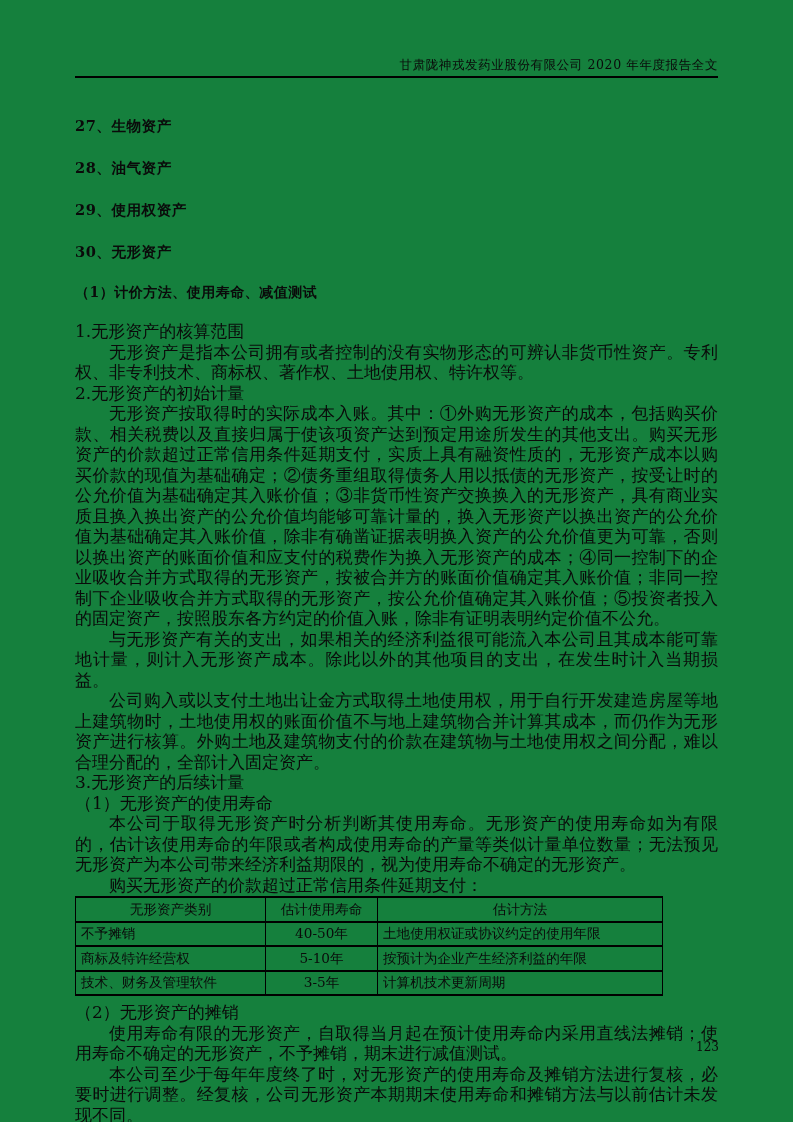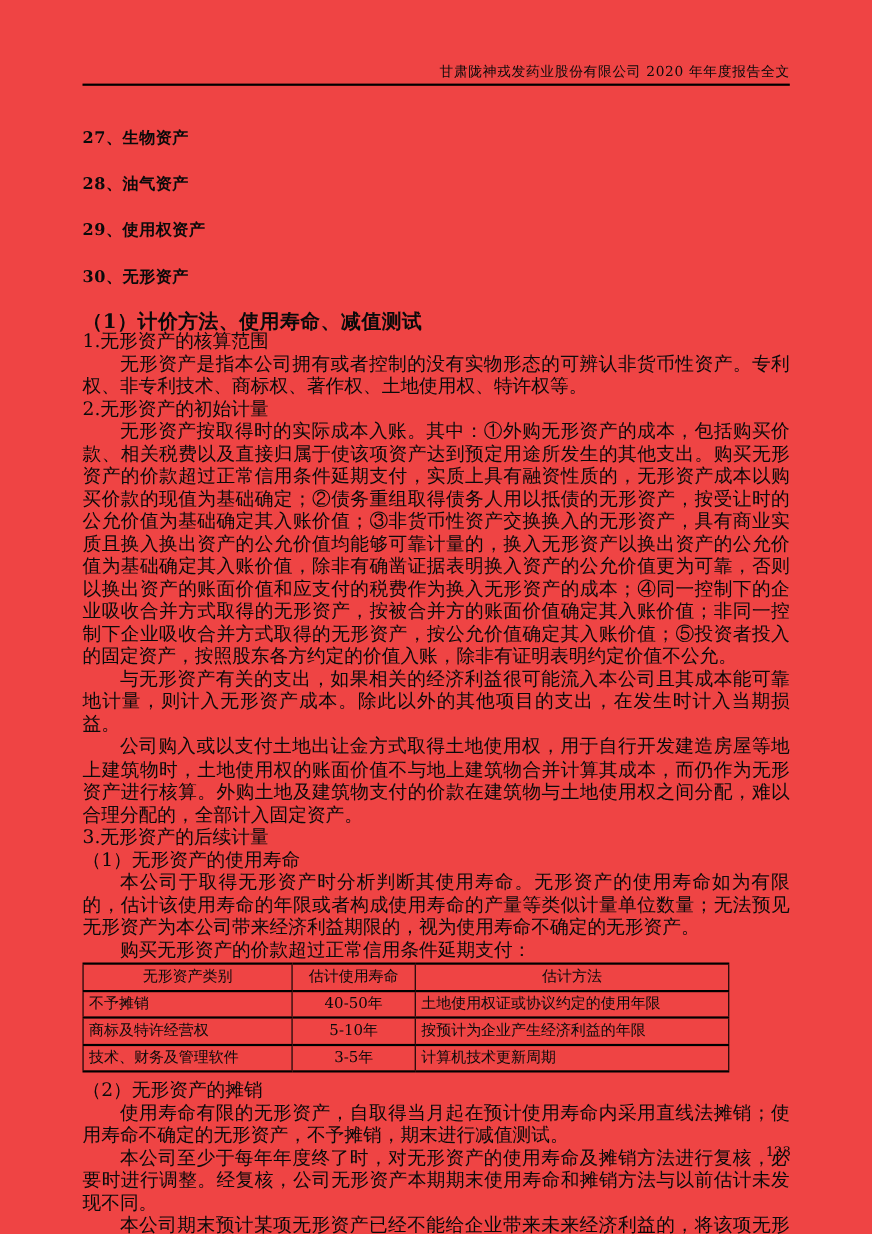--- a/index.html
+++ b/index.html
@@ -2,21 +2,21 @@
 <html lang="zh"><head>
 <meta charset="utf-8">
 <style>
   * { margin: 0; padding: 0; box-sizing: border-box; }
   html, body { background: #ffffff; }
   .page {
     position: relative;
     width: 793px;
     height: 1122px;
     margin: 0 auto;
-    background: #ef4444;
+    background: #15803d;
     color: #0a0a0a;
     font-family: "DejaVu Serif", "Liberation Serif", serif;
     overflow: hidden;
   }
   .margins { padding: 57px 75px 0 75px; }
 
   .doc-header {
     text-align: right;
     font-size: 12.5px;
     line-height: 15px;
@@ -33,23 +33,24 @@
     font-weight: bold;
     font-size: 14.6px;
     line-height: 15px;
     margin-top: 27px;
     letter-spacing: 0.5px;
   }
   .h-num.first { margin-top: 40px; }
 
   .h-sub {
     font-weight: bold;
-    font-size: 18px;
+    font-size: 14px;
     line-height: 15px;
     margin-top: 26px;
+    margin-bottom: 21px;
     letter-spacing: 0.5px;
   }
 
   .body-text {
     font-size: 17px;
     line-height: 20.5px;
     text-align: justify;
   }
   .para { text-indent: 2em; }
 

